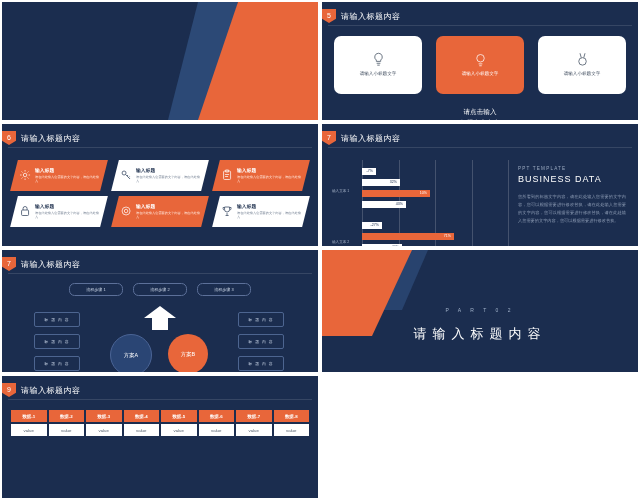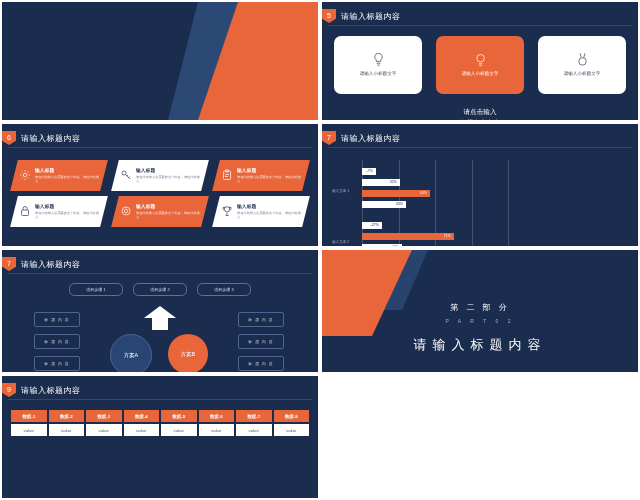--- a/index.html
+++ b/index.html
@@ -305,20 +305,25 @@
         <div class="bar" style="left:0;top:73px;width:92px;">
             <span class="bval">71%</span>
           </div>
         <div class="bar white" style="left:0;top:84px;width:40px;">
             <span class="bval">40%</span>
           </div>
       </div>
 
     </div>
 
+    <div class="rt">
+      <div class="r-sub">PPT TEMPLATE</div>
+      <div class="r-title">BUSINESS DATA</div>
+      <div class="r-body">您所看到的标题文字内容，请在此处输入您需要的文字内容，您可以根据需要进行修改替换，请在此处输入您需要的文字内容，您可以根据需要进行修改替换，请在此处输入您需要的文字内容，您可以根据需要进行修改替换。</div>
+    </div>
   </div>
 
   <div class="slide">
     <div class="hdr">
       <div class="num">7</div>
       <div class="title">请输入标题内容</div>
     </div>
     <div class="hdr-rule"></div>
 
     <div class="steps">
@@ -340,21 +345,20 @@
 
     <div class="sbox" style="left:236px;top:62px;">标 题 内 容</div>
     <div class="sbox" style="left:236px;top:84px;">标 题 内 容</div>
     <div class="sbox" style="left:236px;top:106px;">标 题 内 容</div>
   </div>
 
   <div class="slide">
     <div class="div-shape2"></div>
     <div class="div-shape1"></div>
     <div class="div-center">
-      <div class="p1">第 二 部 分</div>
       <div class="p2">P A R T   0 2</div>
       <div class="p3">请输入标题内容</div>
     </div>
   </div>
 
   <div class="slide">
     <div class="hdr">
       <div class="num">9</div>
       <div class="title">请输入标题内容</div>
     </div>

